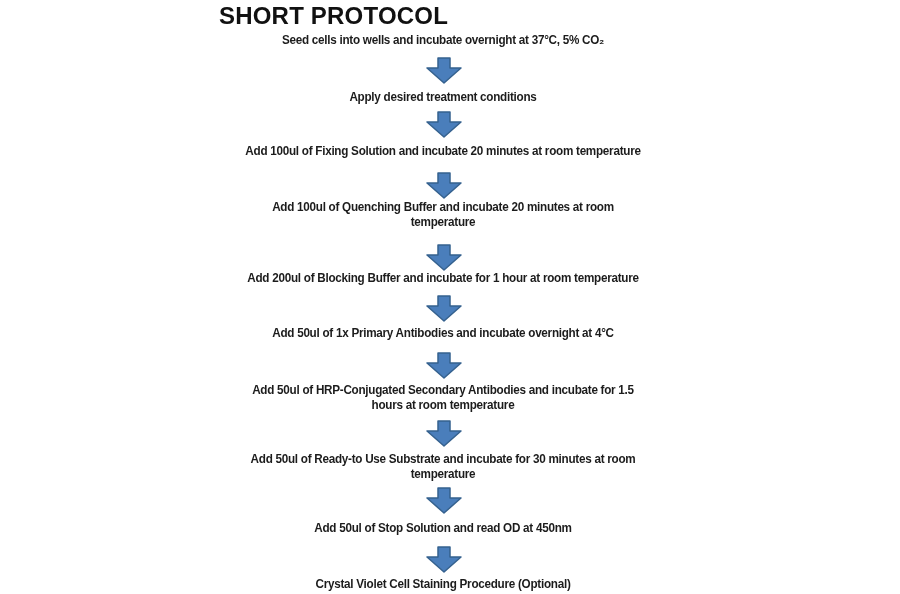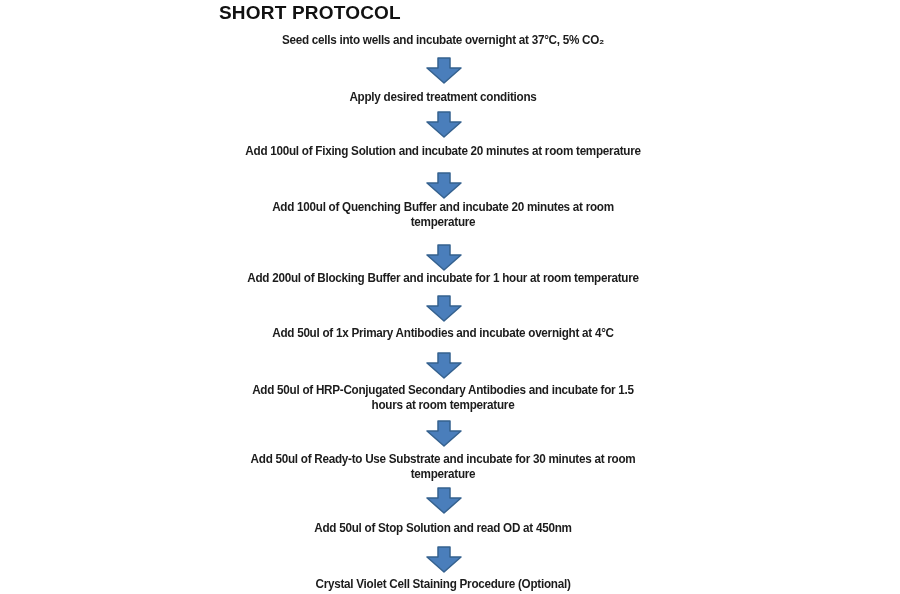--- a/index.html
+++ b/index.html
@@ -8,21 +8,21 @@
     width: 900px;
     height: 594px;
     background: #ffffff;
     font-family: "Liberation Sans", sans-serif;
     overflow: hidden;
   }
   .title {
     position: absolute;
     left: 219px;
     top: 2px;
-    font-size: 19px;
+    font-size: 24px;
     font-weight: bold;
     color: #111111;
     letter-spacing: 0.2px;
     white-space: nowrap;
   }
   .step {
     position: absolute;
     left: 160px;
     width: 566px;
     text-align: center;

